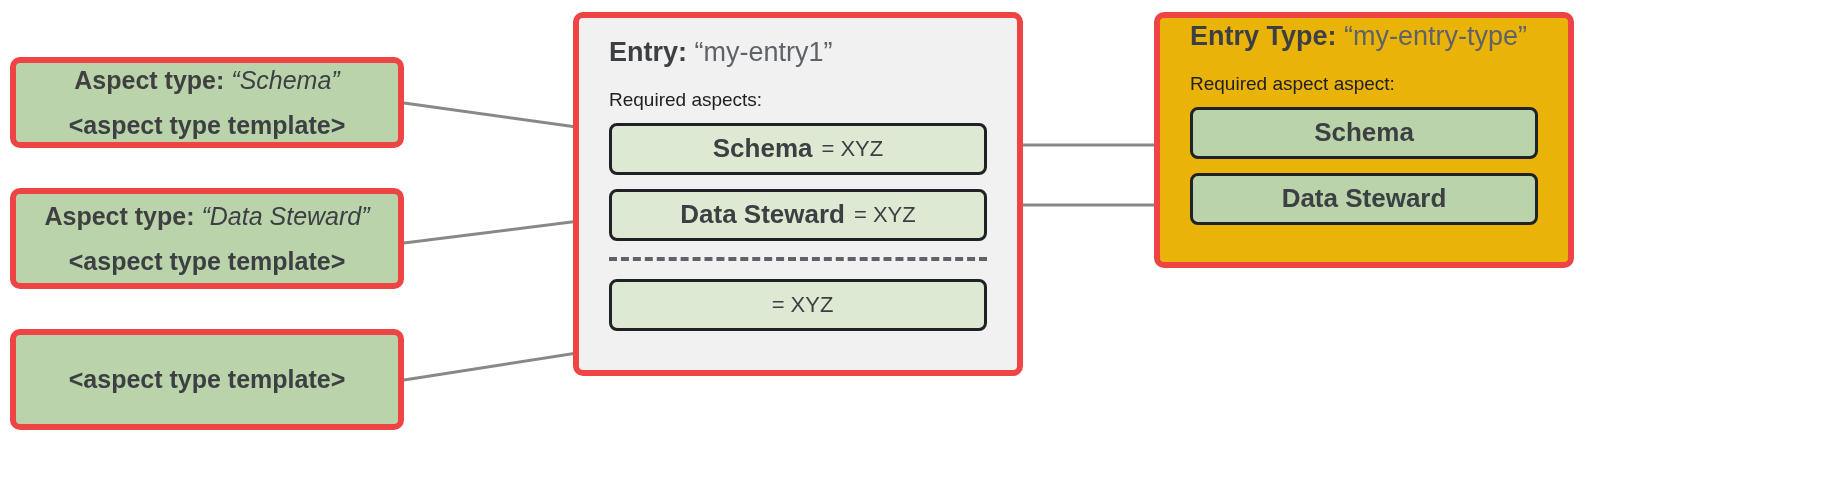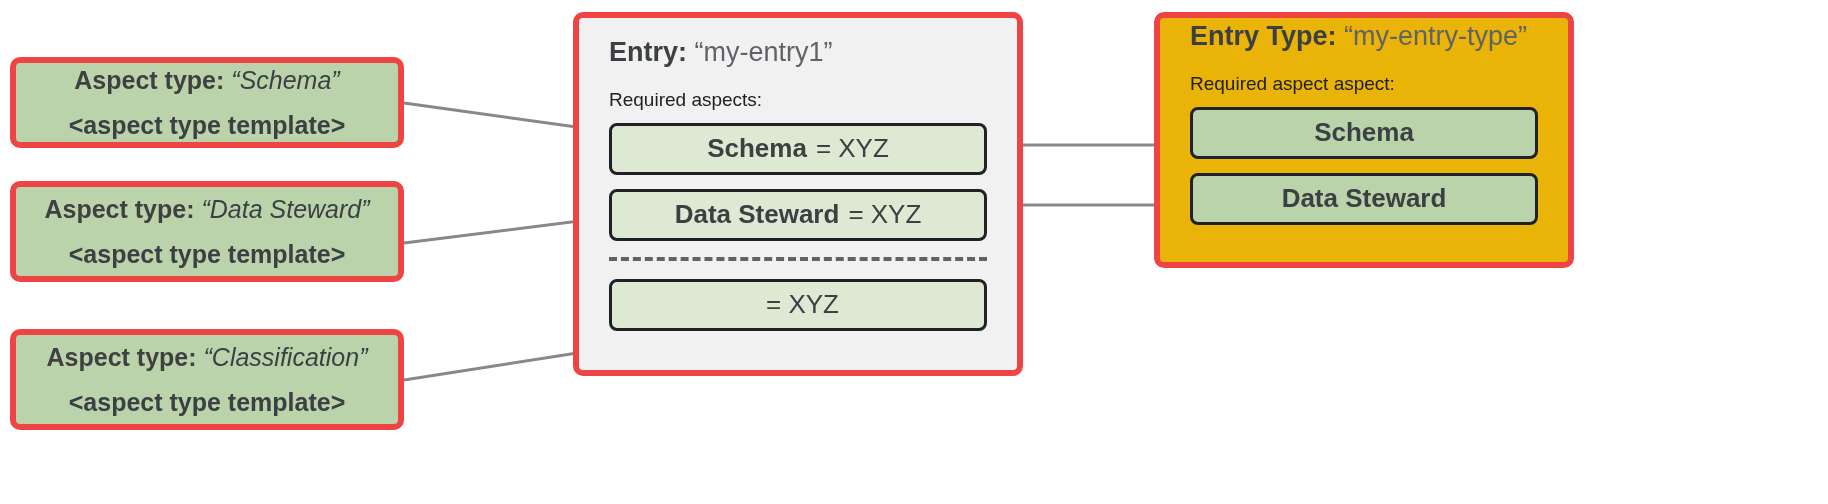--- a/index.html
+++ b/index.html
@@ -40,21 +40,21 @@
   .aspect-row{
     box-sizing:border-box;
     border:3px solid #202124;border-radius:8px;
     background:#dde9d2;
     height:52px;
     display:flex;align-items:center;justify-content:center;
     margin-bottom:14px;
     white-space:nowrap;
   }
   .aspect-row .nm{font-size:26px;font-weight:700;color:#3c4043;}
-  .aspect-row .eq{font-size:26px;font-weight:400;color:#3c4043;margin-left:9px;}
+  .aspect-row .eq{font-size:22px;font-weight:400;color:#3c4043;margin-left:9px;}
 
   .divider{
     border:0;border-top:4px dashed #5f6368;
     margin:16px 0 18px 0;height:0;
   }
 
   
   #entry-type-card{background:#eab308;padding:4px 30px 22px 30px;}
   .type-row{
     box-sizing:border-box;
@@ -85,33 +85,29 @@
   </svg>
 
   <div class="card aspect-card" style="left:10px;top:57px;width:394px;height:91px;">
     <div class="line1">
       <b>Aspect type:</b>
       <span>“Schema”</span>
     </div>
     <div class="line2">&lt;aspect type template&gt;</div>
   </div>
 
-  <div class="card aspect-card" style="left:10px;top:181px;width:394px;height:101px;">
+  <div class="card aspect-card" style="left:10px;top:188px;width:394px;height:101px;">
     <div class="line1">
       <b>Aspect type:</b>
       <span>“Data Steward”</span>
     </div>
     <div class="line2">&lt;aspect type template&gt;</div>
   </div>
 
   <div class="card aspect-card" style="left:10px;top:329px;width:394px;height:101px;">
-    <div class="line1">
-      <b>Aspect type:</b>
-      <span>“Classification”</span>
-    </div>
     <div class="line2">&lt;aspect type template&gt;</div>
   </div>
 
   <div class="card" id="entry-card" style="left:573px;top:12px;width:450px;height:364px;">
     <div class="container-title">
       <b>Entry:</b>
       <span>“my-entry1”</span>
     </div>
 
     <div class="section-label">Required aspects:</div>

